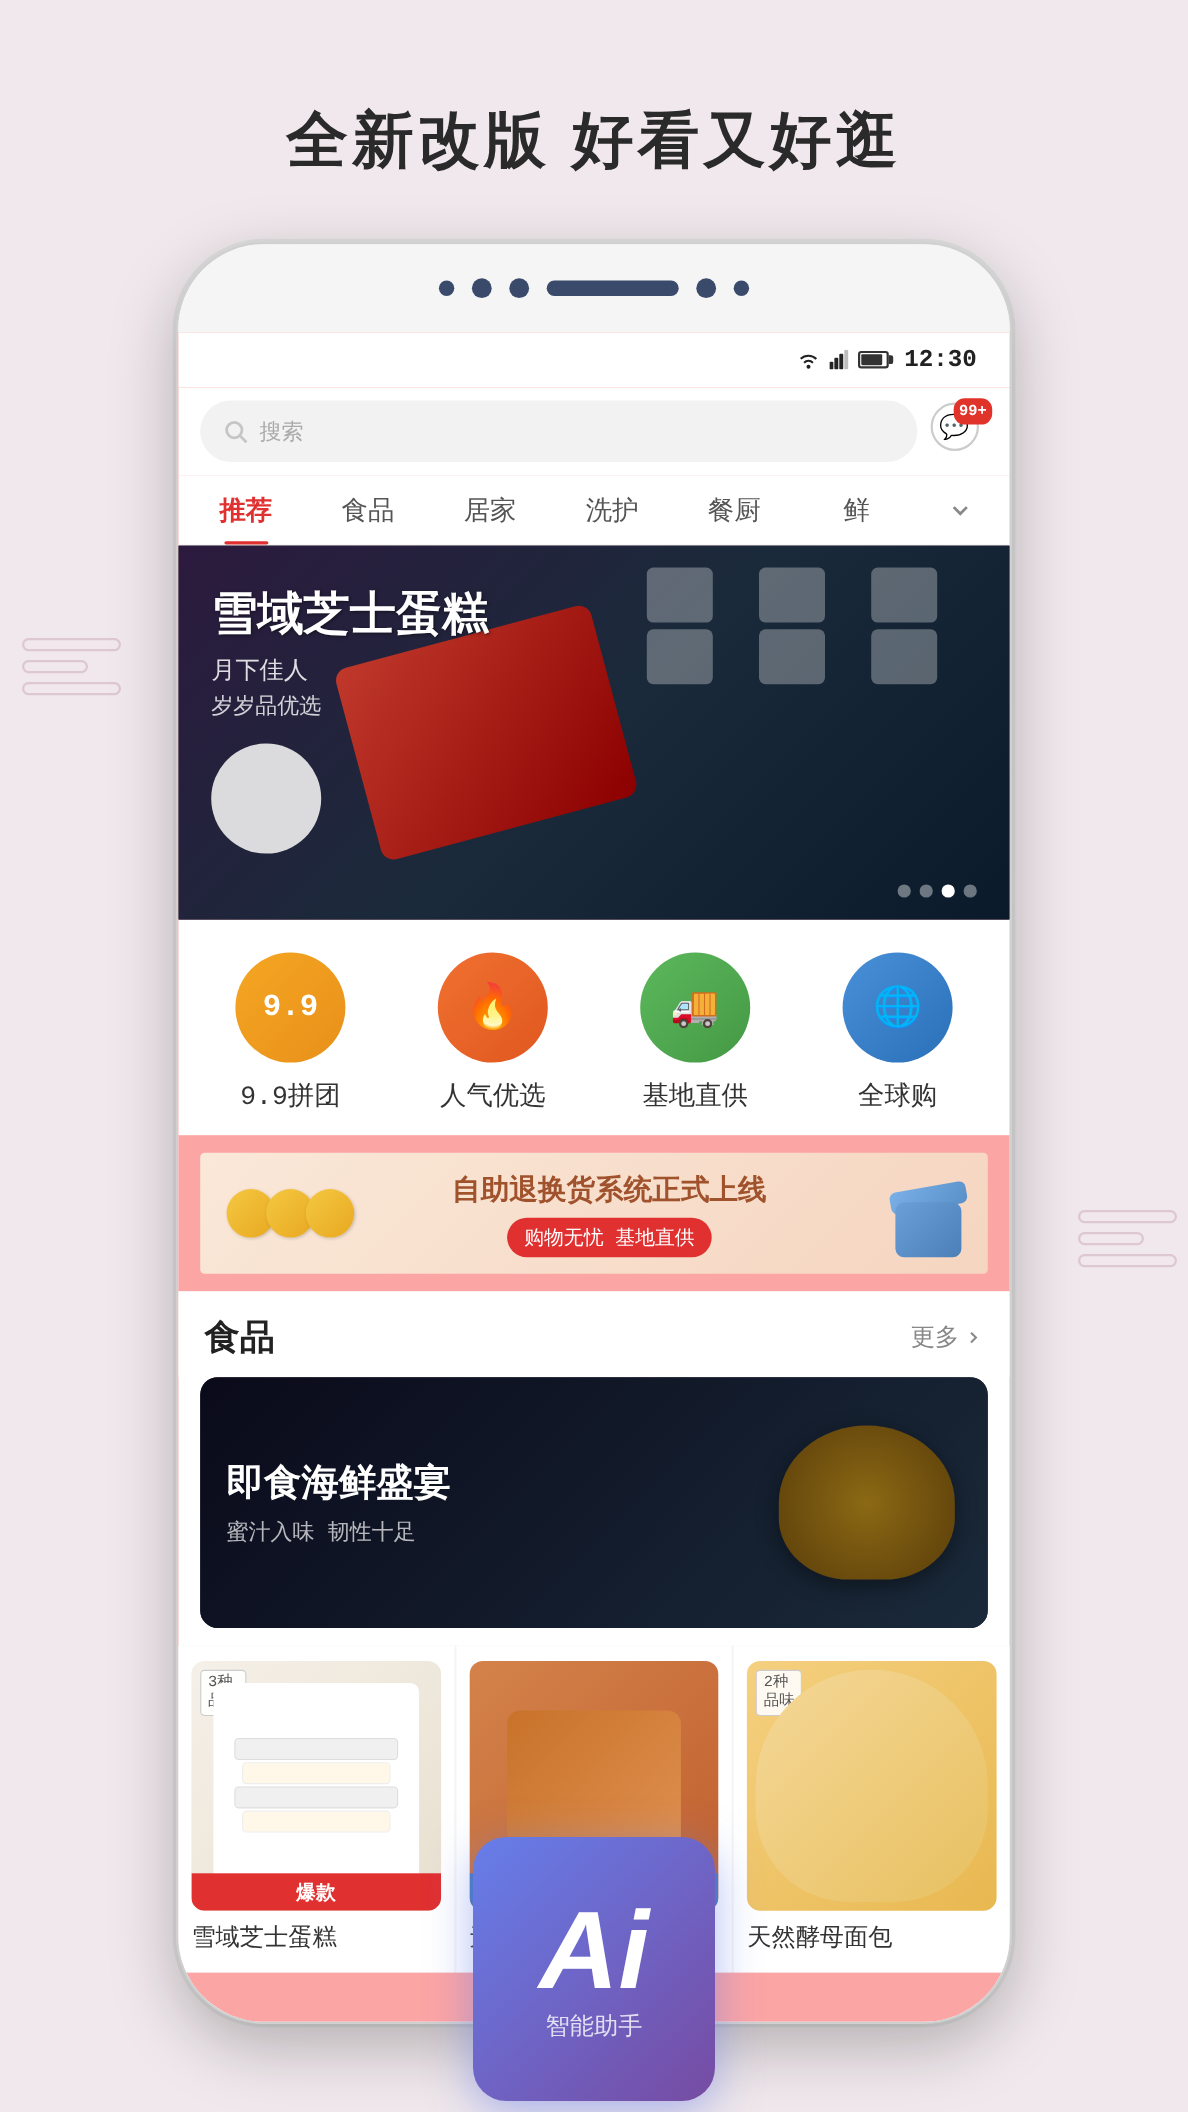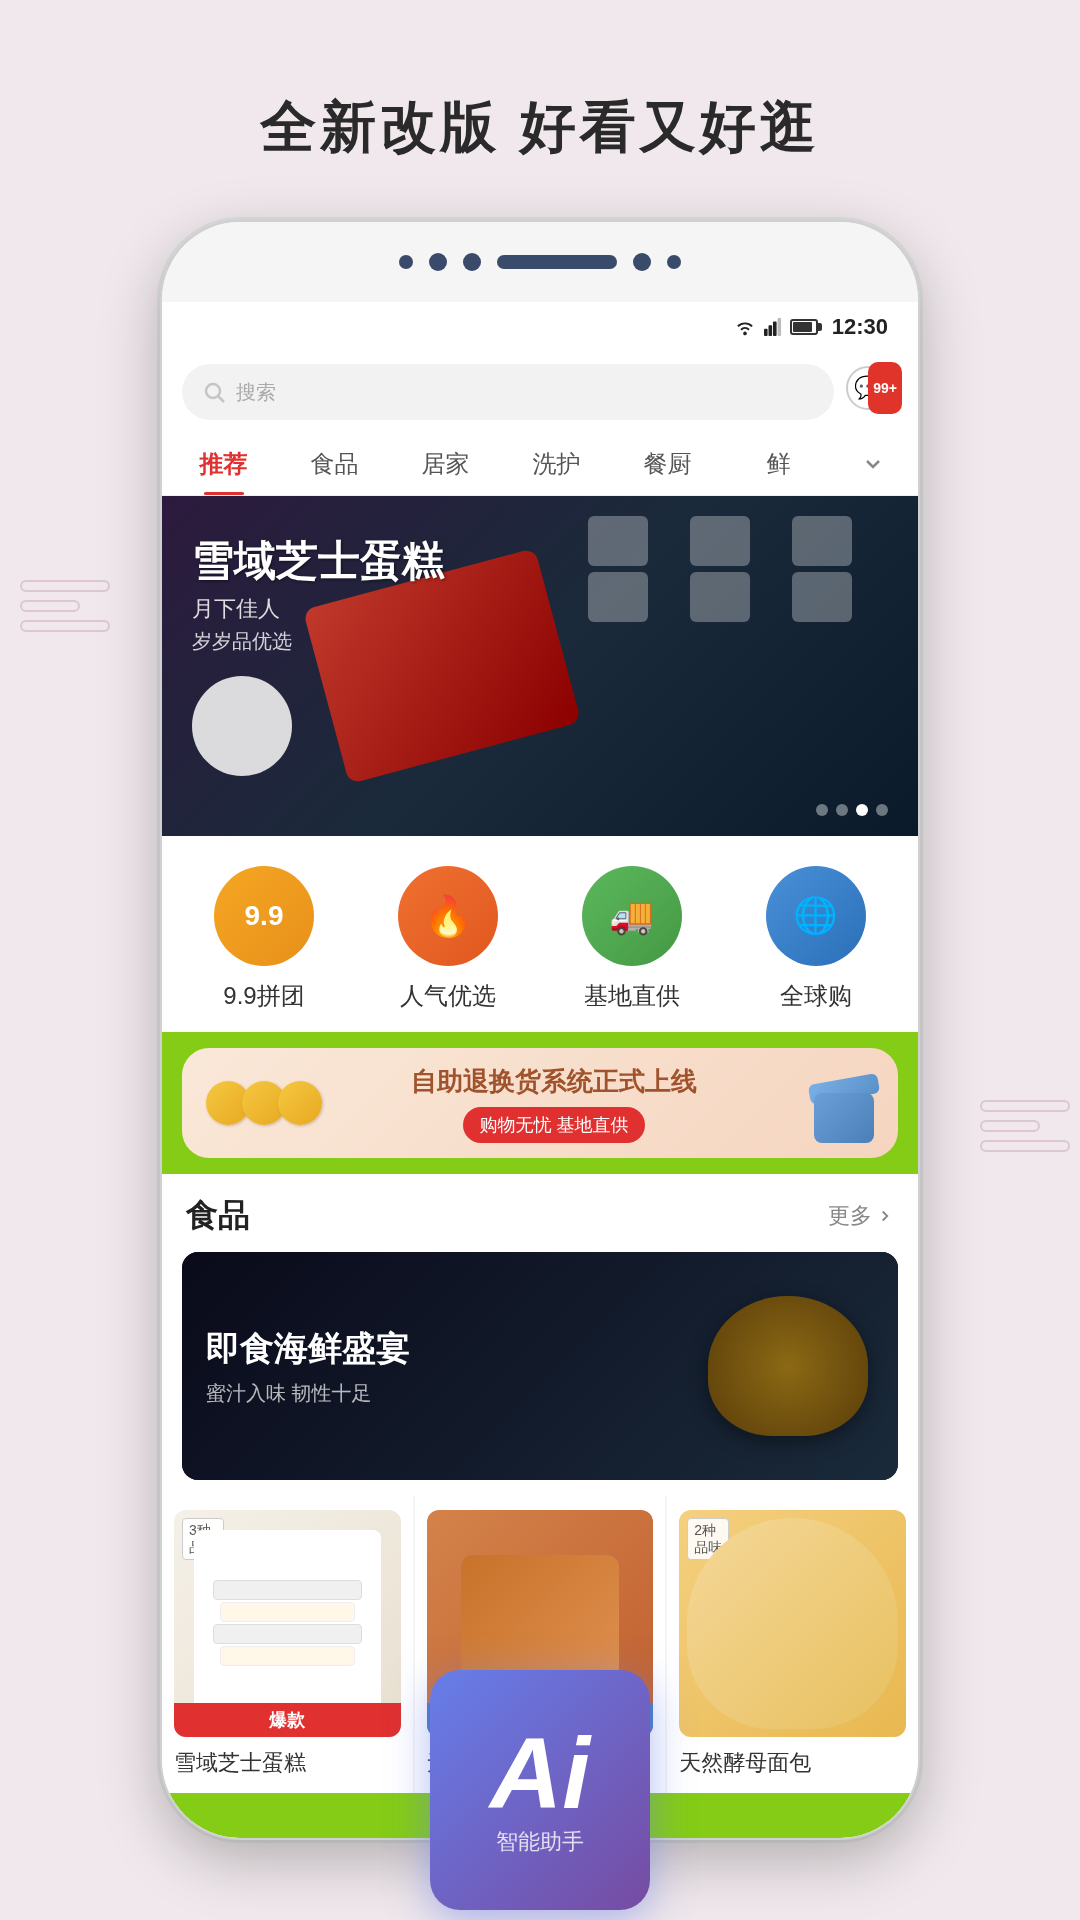--- a/index.html
+++ b/index.html
@@ -90,23 +90,24 @@
       border-radius: 7px;
     }
 
     
     .phone-screen {
       position: absolute;
       top: 80px;
       left: 0;
       right: 0;
       bottom: 0;
-      background: #84cc16;
+      background: #fca5a5;
       border-radius: 0 0 78px 78px;
       overflow: hidden;
+      font-family: Liberation Mono, monospace;
     }
 
     
     .status-bar {
       height: 50px;
       background: white;
       display: flex;
       align-items: center;
       justify-content: flex-end;
       padding: 0 30px;
@@ -203,21 +204,21 @@
       color: #888;
     }
     .badge-count {
       position: absolute;
       top: -4px;
       right: -4px;
       background: #e0332a;
       color: white;
       font-size: 14px;
       font-weight: bold;
-      padding: 18px 5px;
+      padding: 4px 5px;
       border-radius: 10px;
       min-width: 26px;
       text-align: center;
     }
 
     
     .category-nav {
       display: flex;
       align-items: center;
       padding: 0 20px;
@@ -377,21 +378,21 @@
     .qc-blue { background: linear-gradient(135deg, #4a90d9, #2a70b9); }
     .quick-icon-label {
       font-size: 24px;
       color: #333;
     }
 
     
     .promo-banner {
       margin: 16px 20px;
       background: linear-gradient(135deg, #fae8d8 0%, #f5d5c0 100%);
-      border-radius: 27px;
+      border-radius: 4px;
       height: 110px;
       display: flex;
       align-items: center;
       justify-content: space-between;
       padding: 0 24px;
       position: relative;
       overflow: hidden;
     }
     .promo-coins {
       display: flex;

